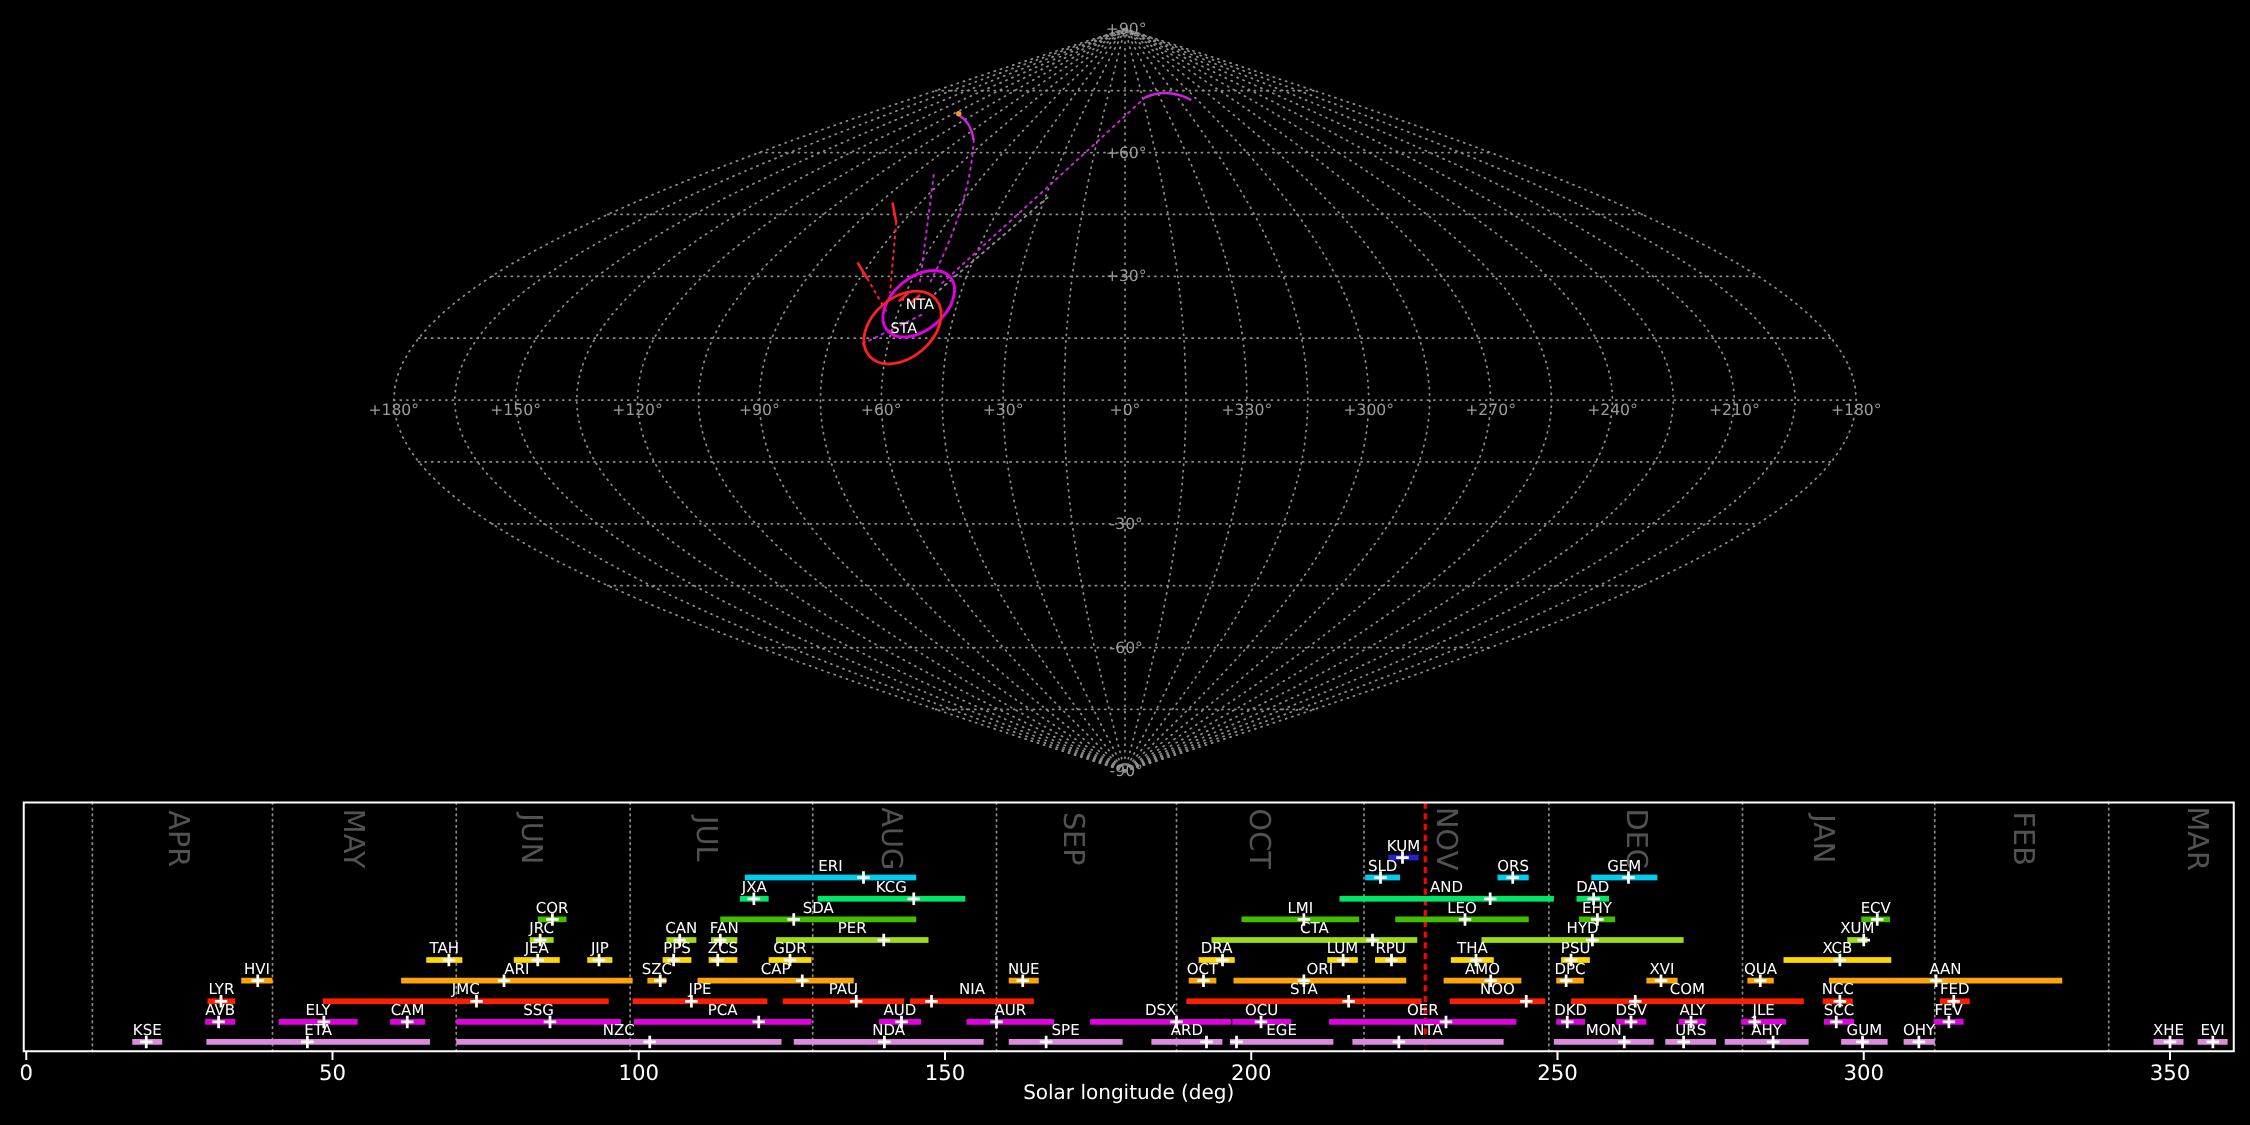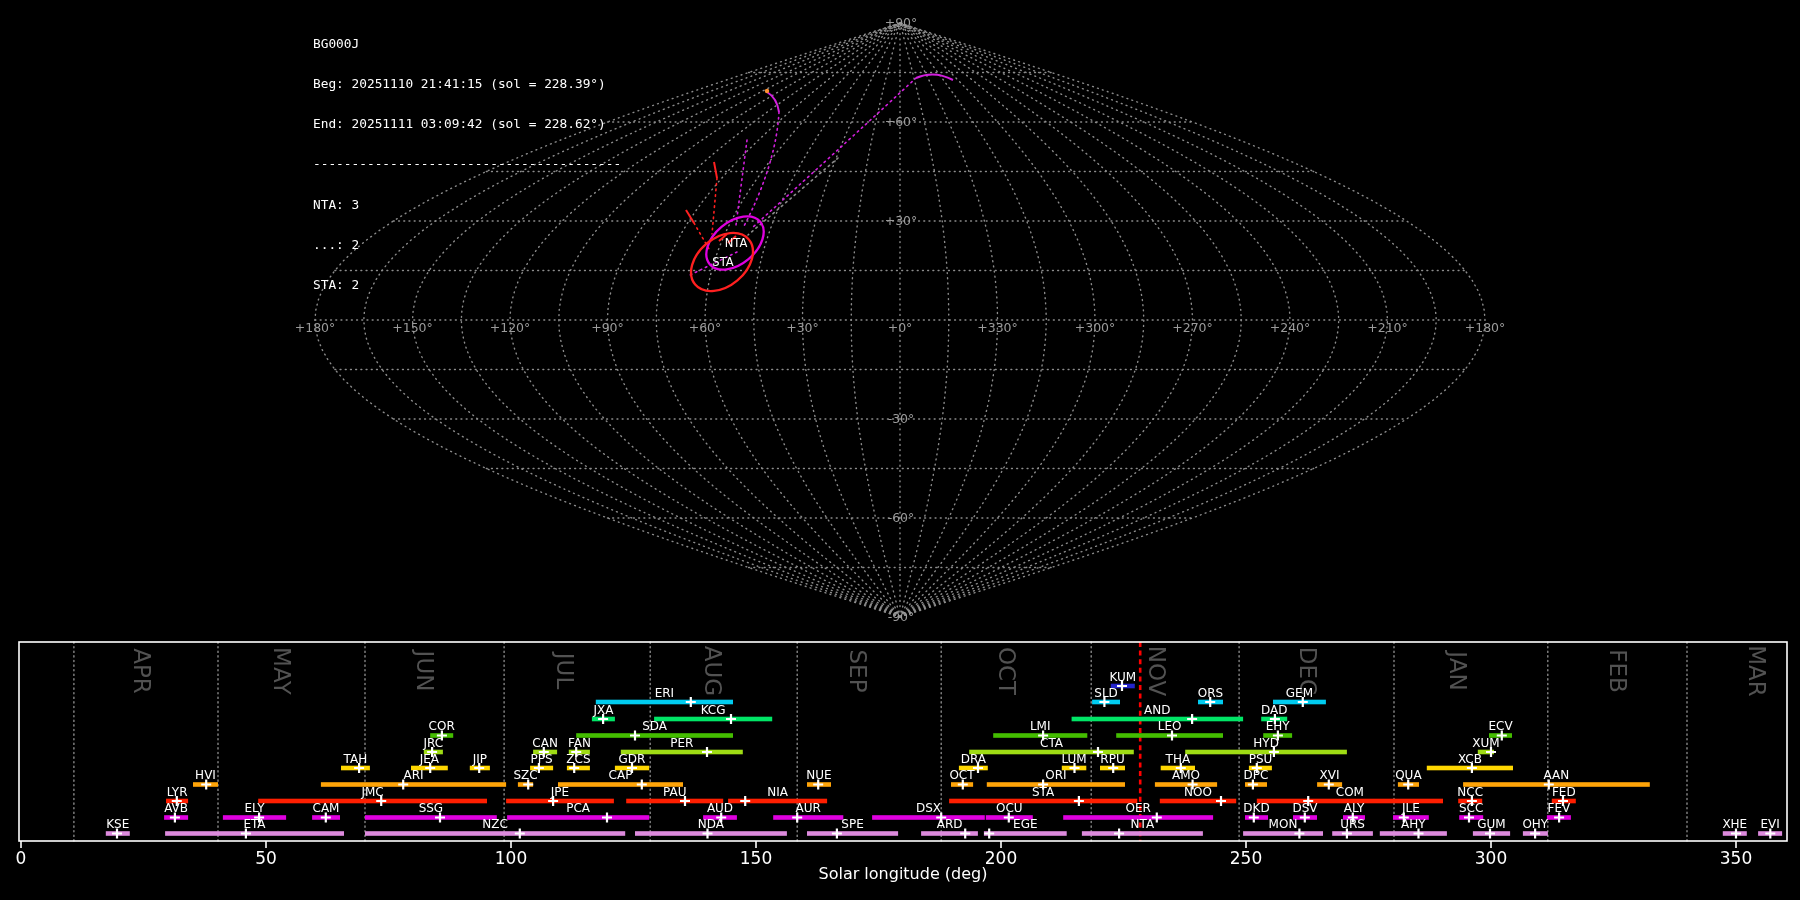--- a/index.html
+++ b/index.html
@@ -392,22 +392,13 @@
       <line x1="1001.0" y1="201" x2="1001.0" y2="208" stroke="#ffffff" stroke-width="1.6"></line>
       <text x="1001.0" y="224" text-anchor="middle" fill="#ffffff" font-size="17">200</text>
       <line x1="1246.0" y1="201" x2="1246.0" y2="208" stroke="#ffffff" stroke-width="1.6"></line>
       <text x="1246.0" y="224" text-anchor="middle" fill="#ffffff" font-size="17">250</text>
       <line x1="1491.0" y1="201" x2="1491.0" y2="208" stroke="#ffffff" stroke-width="1.6"></line>
       <text x="1491.0" y="224" text-anchor="middle" fill="#ffffff" font-size="17">300</text>
       <line x1="1736.0" y1="201" x2="1736.0" y2="208" stroke="#ffffff" stroke-width="1.6"></line>
       <text x="1736.0" y="224" text-anchor="middle" fill="#ffffff" font-size="17">350</text>
       <text x="903" y="239" text-anchor="middle" fill="#ffffff" font-size="16">Solar longitude (deg)</text>
     </svg>
-  <div id="info">
-    <div>BG000J</div>
-    <div>Beg: 20251110 21:41:15 (sol = 228.39°)</div>
-    <div>End: 20251111 03:09:42 (sol = 228.62°)</div>
-    <div class="dim">----------------------------------------</div>
-    <div>NTA: 3</div>
-    <div>...: 2</div>
-    <div>STA: 2</div>
-  </div>
 </div>
 
 </body></html>

